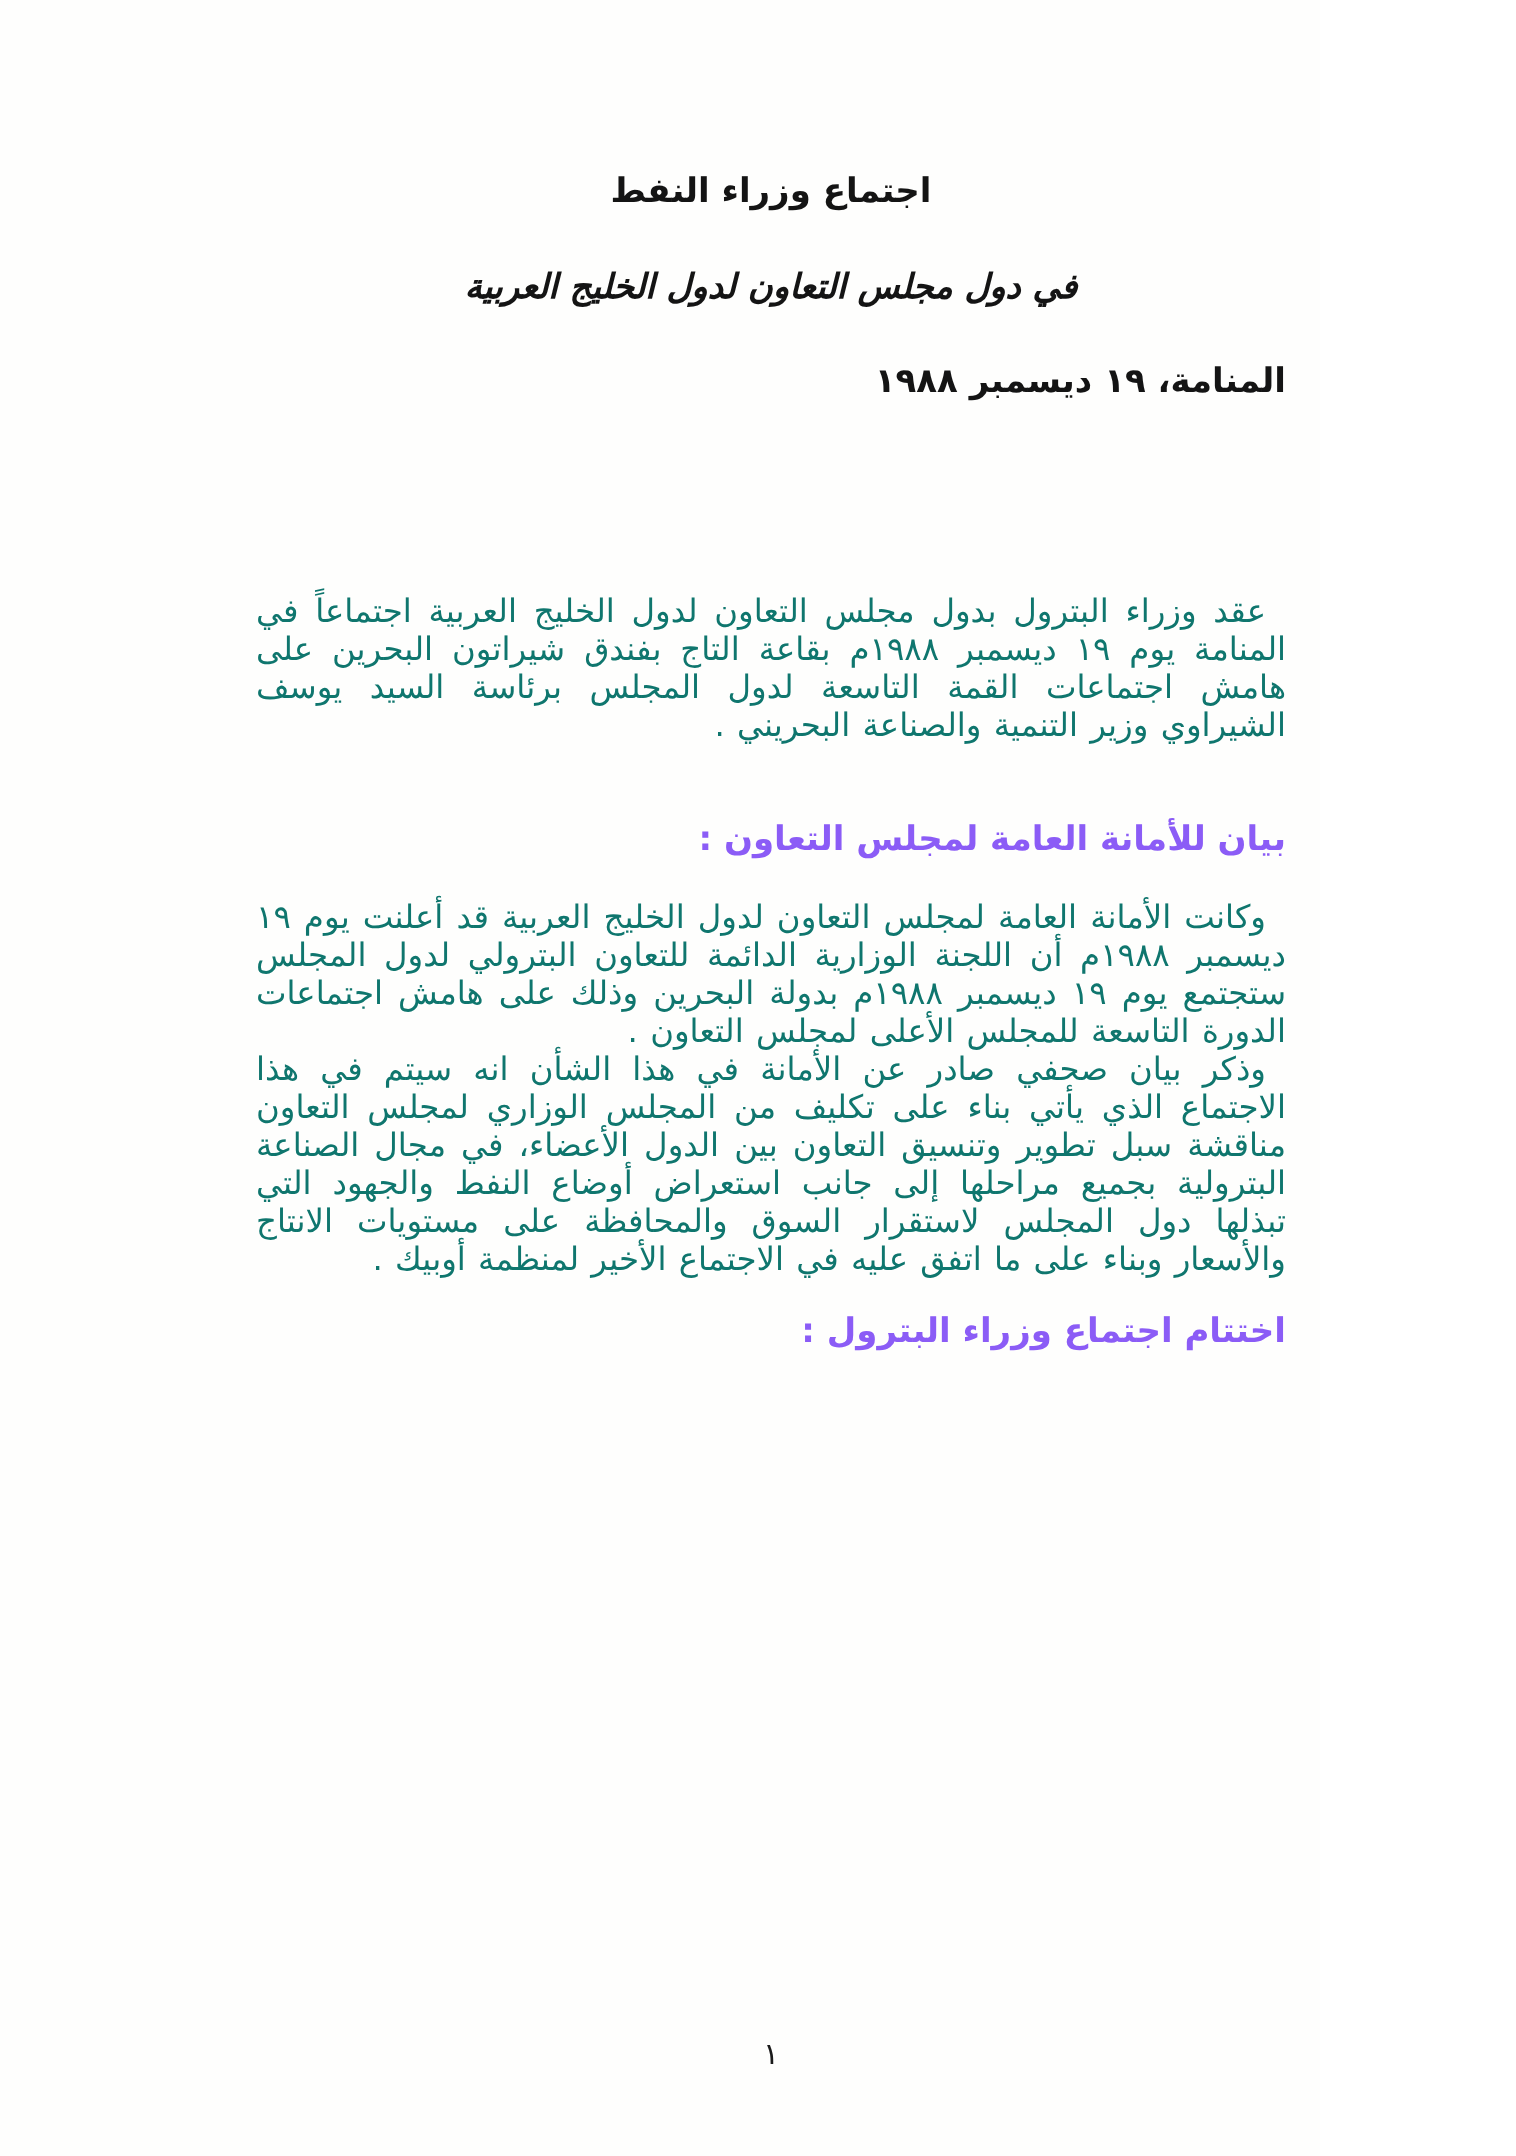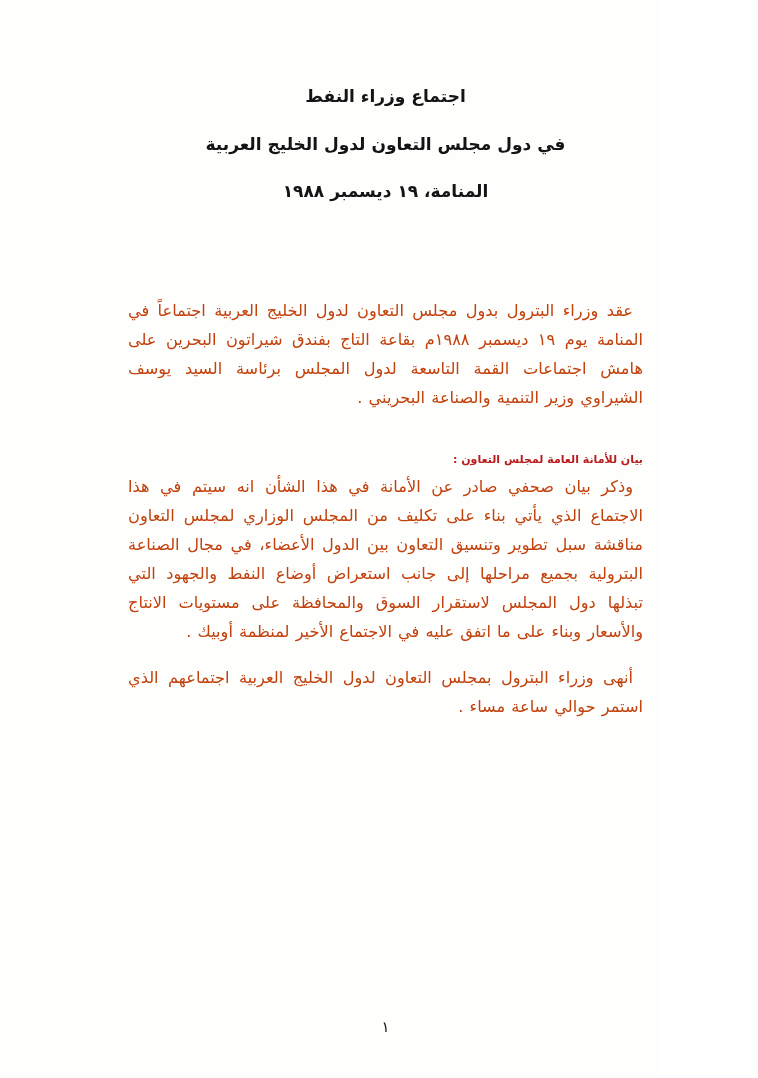--- a/index.html
+++ b/index.html
@@ -25,37 +25,37 @@
     direction: rtl;
   }
   .title-line {
     text-align: center;
     font-weight: bold;
     font-size: 17px;
     line-height: 24px;
     color: #141414;
   }
   .title-1 { margin-top: 84px; }
-  .title-2 { margin-top: 24px; }
-  .title-3 { margin-top: 23px; }
+  .title-2 { margin-top: 24px; font-style: italic; }
+  .title-3 { margin-top: 23px; text-align: right; }
   .para {
     font-size: 16.2px;
-    line-height: 29px;
+    line-height: 19px;
     text-align: justify;
     text-indent: 10px;
-    color: #c2410c;
+    color: #0f766e;
     word-spacing: 1px;
   }
   .intro-para { margin-top: 93px; }
   .section-heading {
     font-weight: bold;
-    font-size: 11px;
+    font-size: 17px;
     line-height: 24px;
     text-align: right;
-    color: #b91c1c;
+    color: #8b5cf6;
   }
   .heading-1 { margin-top: 36px; }
   .para-s1a  { margin-top: 17px; }
   .para-s1b  { }
   .heading-2 { margin-top: 15px; }
   .para-s2a  { margin-top: 17px; }
   .para-s2b  { margin-top: 13px; }
   .page-number {
     position: absolute;
     top: 1018px;
@@ -75,22 +75,23 @@
     <div class="title-line title-1">اجتماع وزراء النفط</div>
 
     <div class="title-line title-2">في دول مجلس التعاون لدول الخليج العربية</div>
 
     <div class="title-line title-3">المنامة، ١٩ ديسمبر ١٩٨٨</div>
 
     <div class="para intro-para">عقد وزراء البترول بدول مجلس التعاون لدول الخليج العربية اجتماعاً في المنامة يوم ١٩ ديسمبر ١٩٨٨م بقاعة التاج بفندق شيراتون البحرين على هامش اجتماعات القمة التاسعة لدول المجلس برئاسة السيد يوسف الشيراوي وزير التنمية والصناعة البحريني .</div>
 
     <div class="section-heading heading-1">بيان للأمانة العامة لمجلس التعاون :</div>
 
+    <div class="para para-s1a">وكانت الأمانة العامة لمجلس التعاون لدول الخليج العربية قد أعلنت يوم ١٩ ديسمبر ١٩٨٨م أن اللجنة الوزارية الدائمة للتعاون البترولي لدول المجلس ستجتمع يوم ١٩ ديسمبر ١٩٨٨م بدولة البحرين وذلك على هامش اجتماعات الدورة التاسعة للمجلس الأعلى لمجلس التعاون .</div>
 
     <div class="para para-s1b">وذكر بيان صحفي صادر عن الأمانة في هذا الشأن انه سيتم في هذا الاجتماع الذي يأتي بناء على تكليف من المجلس الوزاري لمجلس التعاون مناقشة سبل تطوير وتنسيق التعاون بين الدول الأعضاء، في مجال الصناعة البترولية بجميع مراحلها إلى جانب استعراض أوضاع النفط والجهود التي تبذلها دول المجلس لاستقرار السوق والمحافظة على مستويات الانتاج والأسعار وبناء على ما اتفق عليه في الاجتماع الأخير لمنظمة أوبيك .</div>
 
+    <div class="section-heading heading-2">اختتام اجتماع وزراء البترول :</div>
 
-    <div class="para para-s2a">أنهى وزراء البترول بمجلس التعاون لدول الخليج العربية اجتماعهم الذي استمر حوالي ساعة مساء .</div>
 
   </div>
 
   <div class="page-number">١</div>
 </div>
 
 </body></html>

